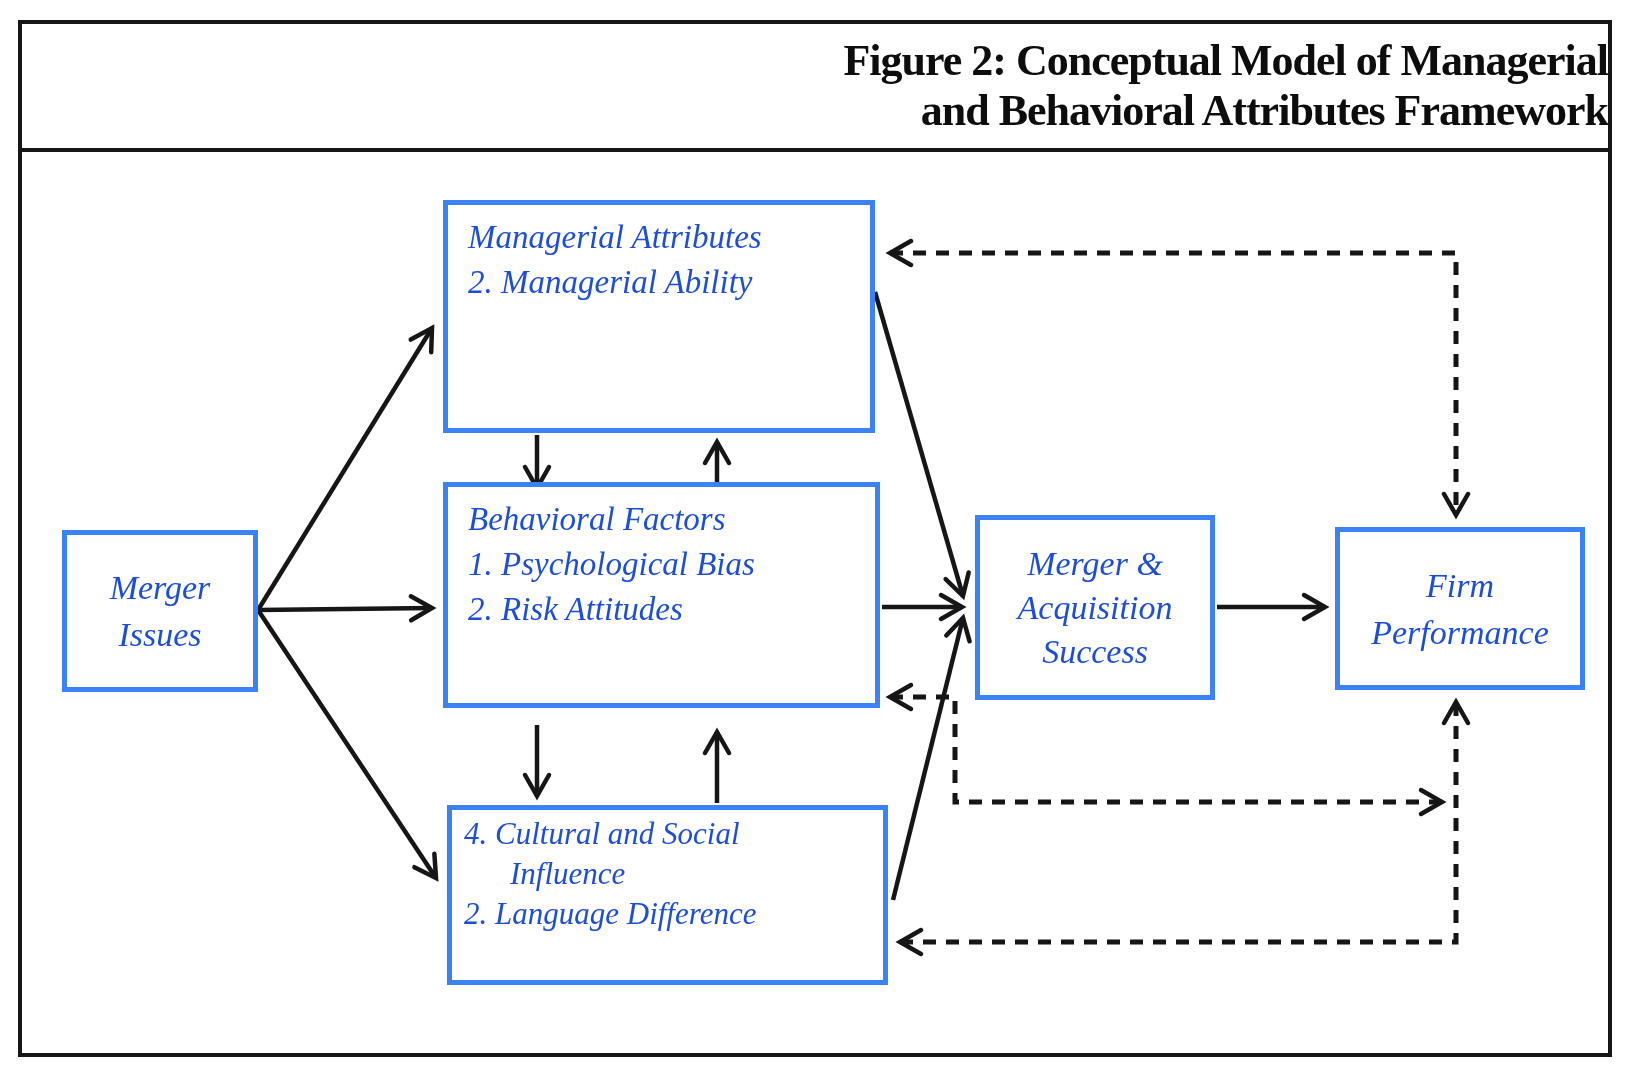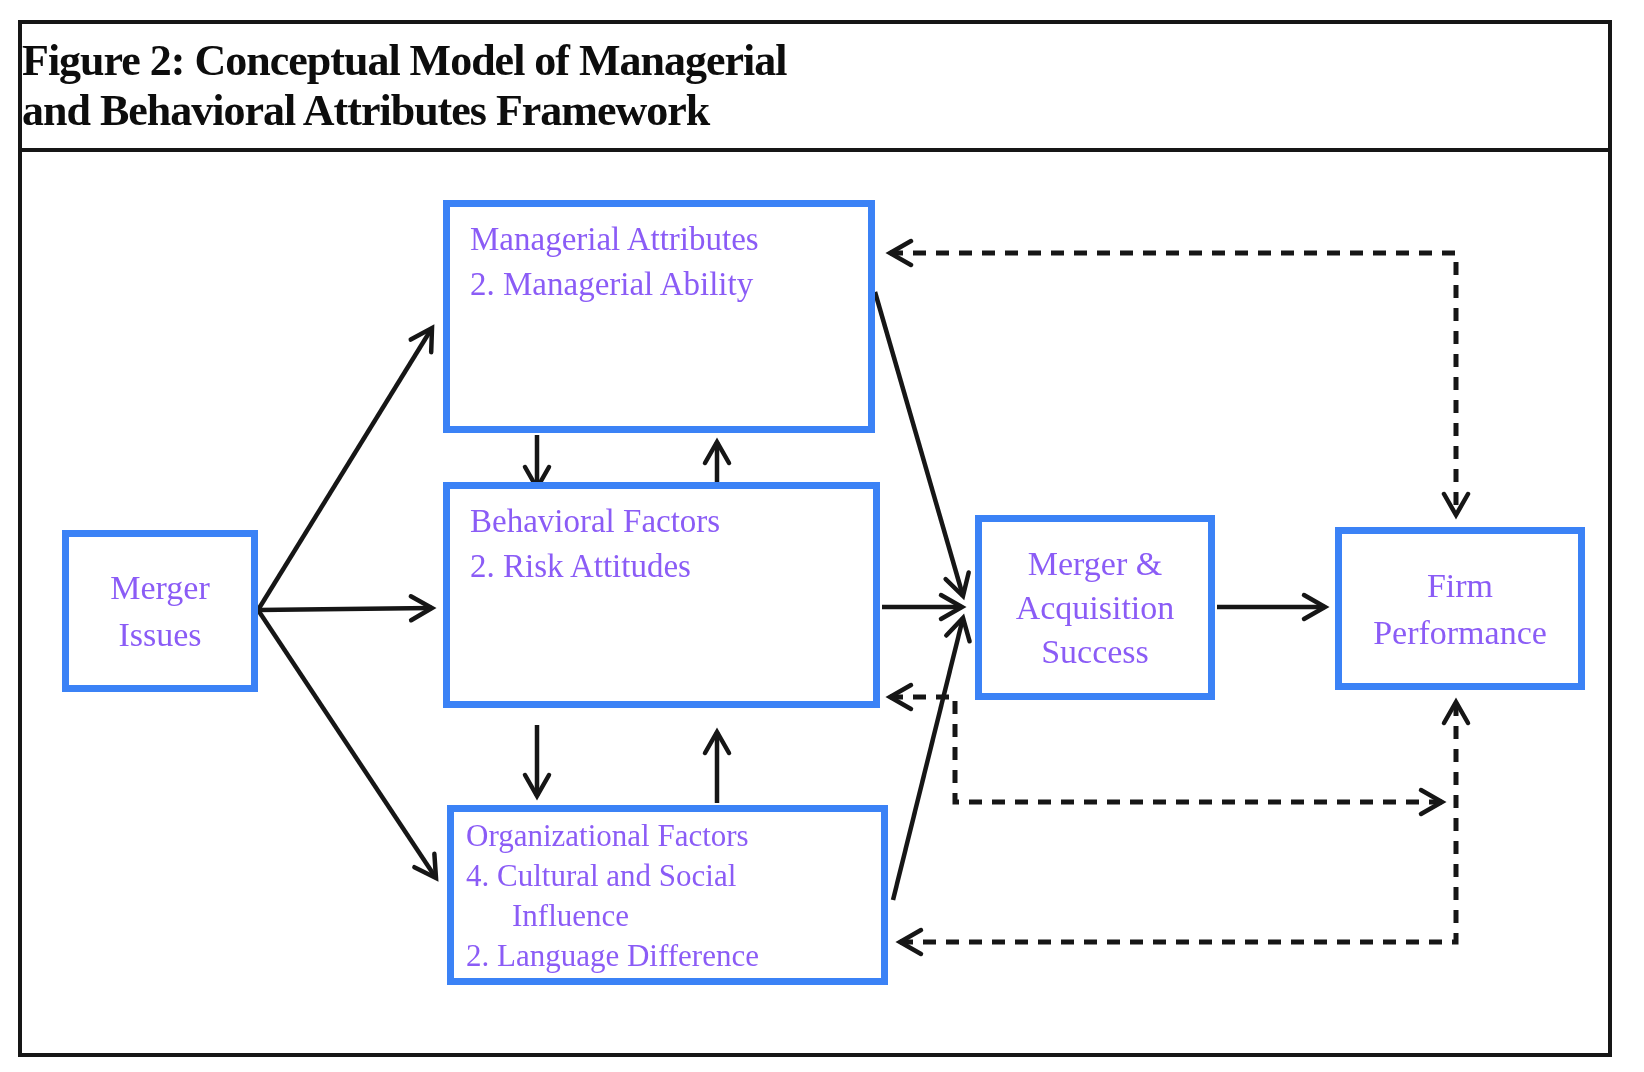--- a/index.html
+++ b/index.html
@@ -29,21 +29,21 @@
   .title-band {
     position: absolute;
     left: 0;
     top: 0;
     width: 100%;
     height: 128px;
     border-bottom: 4px solid #161616;
     box-sizing: border-box;
     display: flex;
     flex-direction: column;
-    align-items: flex-start;
+    align-items: flex-end;
     justify-content: center;
     gap: 2px;
   }
   .title-line {
     font-weight: 700;
     font-size: 44px;
     line-height: 48px;
     letter-spacing: -1px;
     color: #0d0d0d;
     white-space: nowrap;
@@ -53,22 +53,23 @@
     left: 0;
     top: 0;
     width: 1644px;
     height: 1072px;
     display: block;
   }
   .box {
     position: absolute;
     box-sizing: border-box;
     background: #ffffff;
-    border: 7px solid #3b82f6;
-    color: #8b5cf6;
+    border: 5px solid #3b82f6;
+    color: #1d4ed8;
+    font-style: italic;
   }
   .list-box {
     padding: 10px 10px 0 20px;
   }
   .bline {
     font-size: 33px;
     line-height: 45px;
     white-space: nowrap;
   }
   .tight .bline {
@@ -141,25 +142,25 @@
     <div class="cline">Issues</div>
   </div>
 
   <div class="box list-box" style="left:443px; top:200px; width:432px; height:233px;">
     <div class="bline">Managerial Attributes</div>
     <div class="bline">2. Managerial Ability</div>
   </div>
 
   <div class="box list-box" style="left:443px; top:482px; width:437px; height:226px;">
     <div class="bline">Behavioral Factors</div>
+    <div class="bline">1. Psychological Bias</div>
     <div class="bline">2. Risk Attitudes</div>
   </div>
 
   <div class="box list-box tight" style="left:447px; top:805px; width:441px; height:180px;">
-    <div class="bline">Organizational Factors</div>
     <div class="bline">4. Cultural and Social</div>
     <div class="bline cont">Influence</div>
     <div class="bline">2. Language Difference</div>
   </div>
 
   <div class="box center-box" style="left:975px; top:515px; width:240px; height:185px;">
     <div class="cline" style="line-height:44px;">Merger &amp;</div>
     <div class="cline" style="line-height:44px;">Acquisition</div>
     <div class="cline" style="line-height:44px;">Success</div>
   </div>

